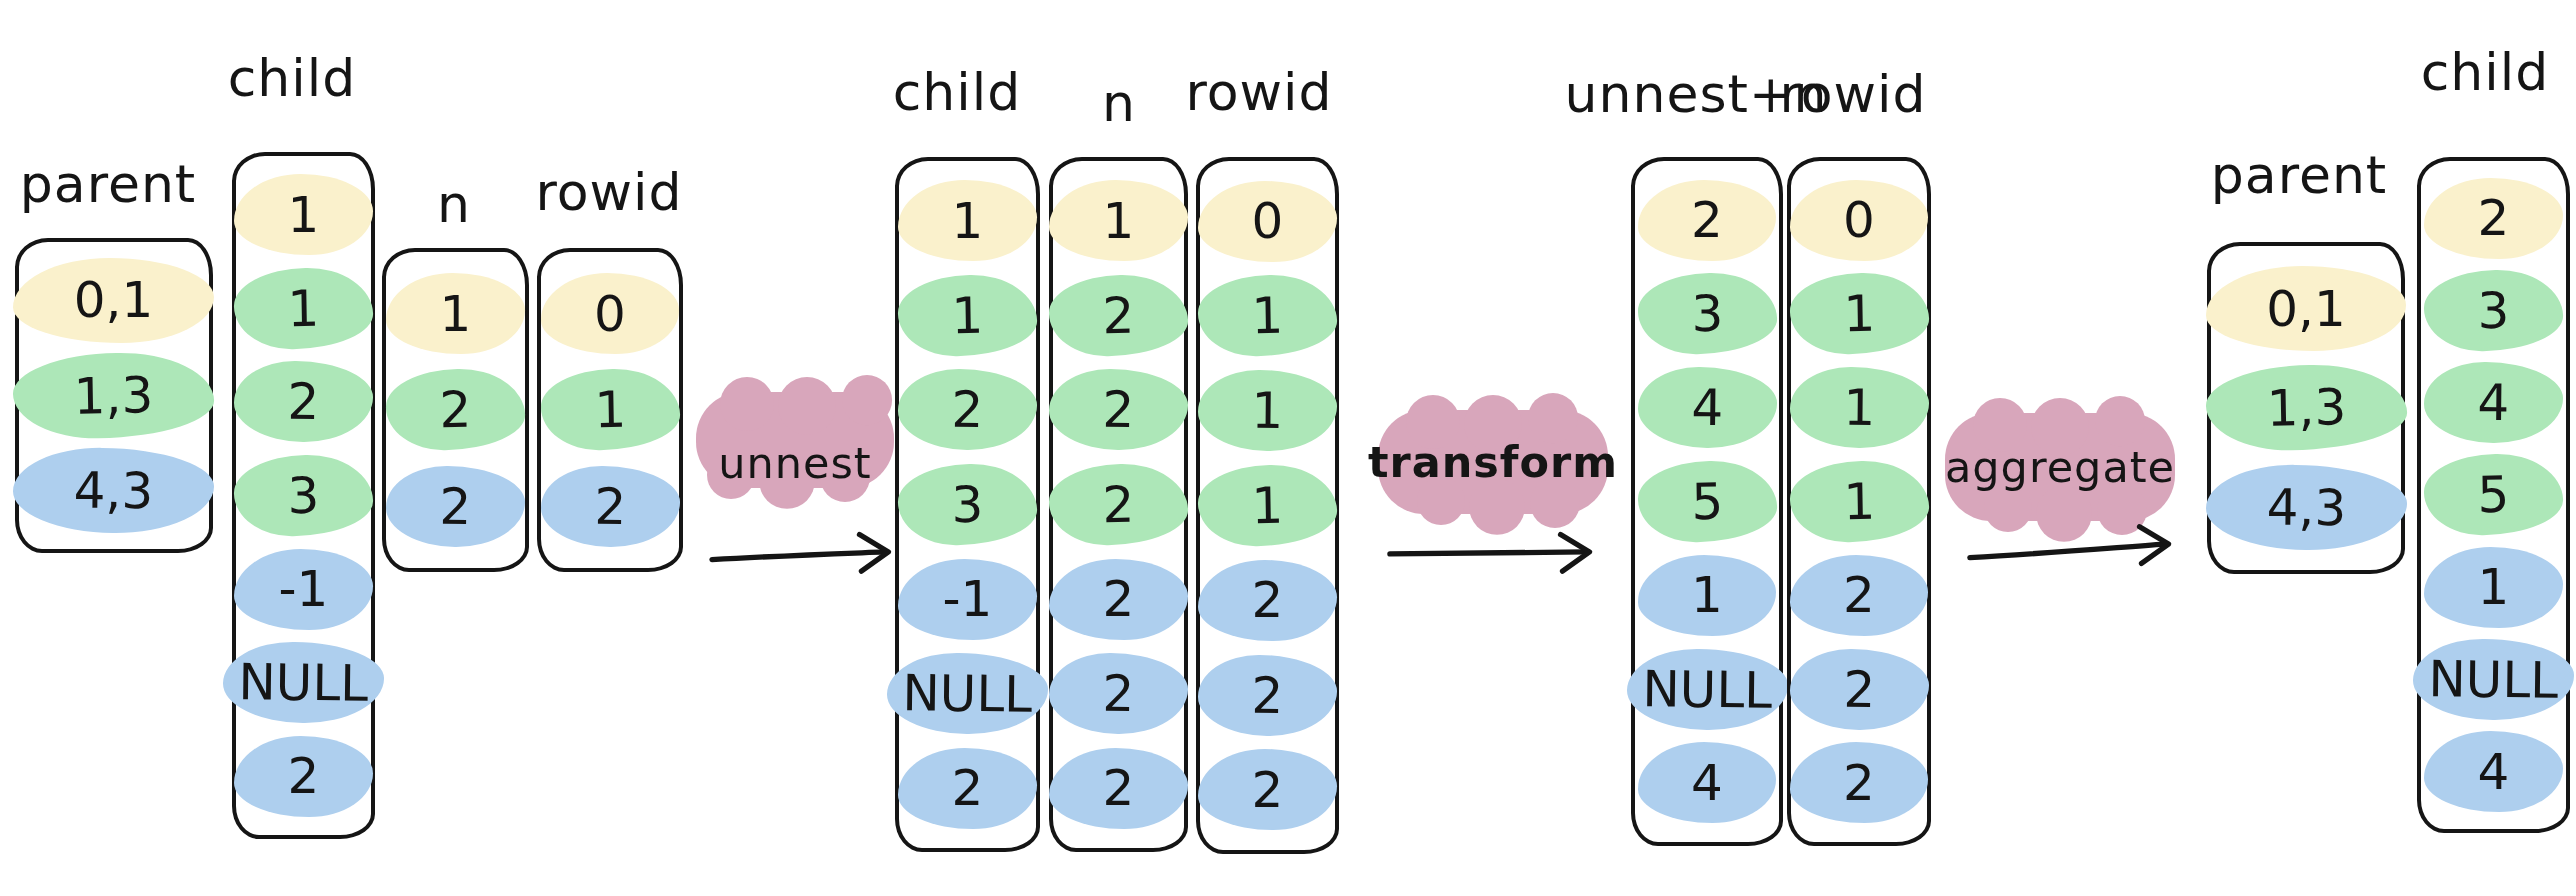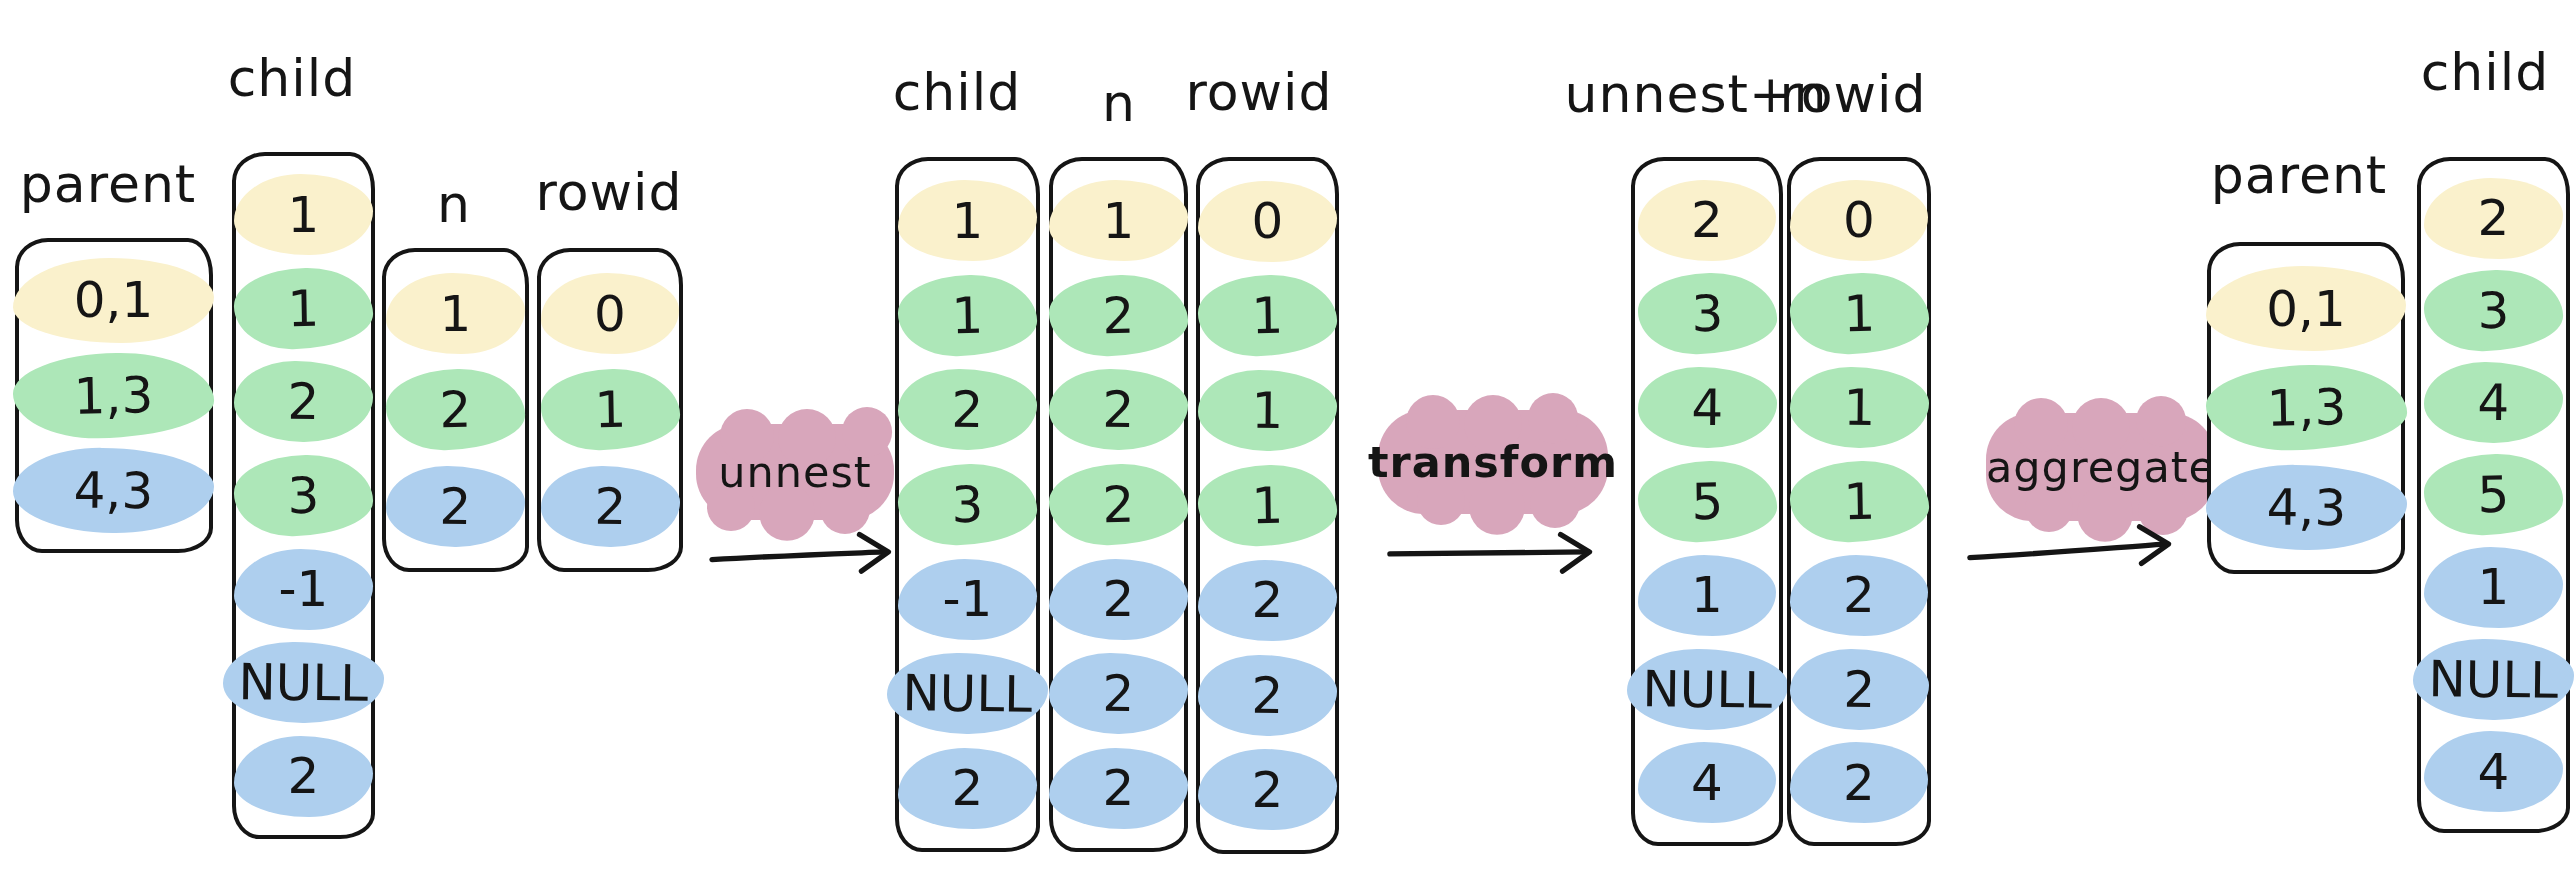--- a/index.html
+++ b/index.html
@@ -116,21 +116,21 @@
     <span class="blob" data-tone="blue">2</span>
   </div>
 
   <div class="label" style="left:609px;top:162px;">rowid</div>
   <div class="box" style="left:537px;top:248px;width:146px;height:324px;">
     <span class="blob" data-tone="yellow">0</span>
     <span class="blob" data-tone="green">1</span>
     <span class="blob" data-tone="blue">2</span>
   </div>
 
-  <div class="cloud" style="left:696px;top:424px;width:198px;height:96px;">
+  <div class="cloud" style="left:696px;top:392px;width:198px;height:96px;align-items:flex-end;">
     <span>unnest</span>
   </div>
   <svg class="arrow" style="left:709px;top:523px;" width="193" height="54" viewBox="0 0 200 56">
     <path d="M3 38 C 70 34 130 32 182 30"></path>
     <path d="M156 12 L186 30 L158 50"></path>
   </svg>
 
   <div class="label" style="left:957px;top:62px;">child</div>
   <div class="box" style="left:895px;top:157px;width:145px;height:695px;">
     <span class="blob" data-tone="yellow">1</span>
@@ -187,21 +187,21 @@
   <div class="box" style="left:1787px;top:157px;width:144px;height:689px;">
     <span class="blob" data-tone="yellow">0</span>
     <span class="blob" data-tone="green">1</span>
     <span class="blob" data-tone="green">1</span>
     <span class="blob" data-tone="green">1</span>
     <span class="blob" data-tone="blue">2</span>
     <span class="blob" data-tone="blue">2</span>
     <span class="blob" data-tone="blue">2</span>
   </div>
 
-  <div class="cloud" style="left:1986px;top:413px;width:230px;height:108px;">
+  <div class="cloud" style="left:1945px;top:413px;width:230px;height:108px;">
     <span>aggregate</span>
   </div>
   <svg class="arrow" style="left:1966px;top:517px;" width="216" height="58" viewBox="0 0 224 60">
     <path d="M4 42 C 80 38 150 32 206 28"></path>
     <path d="M180 10 L210 28 L182 48"></path>
   </svg>
 
   <div class="label" style="left:2299px;top:145px;">parent</div>
   <div class="box wide" style="left:2207px;top:242px;width:198px;height:332px;">
     <span class="blob" data-tone="yellow">0,1</span>

